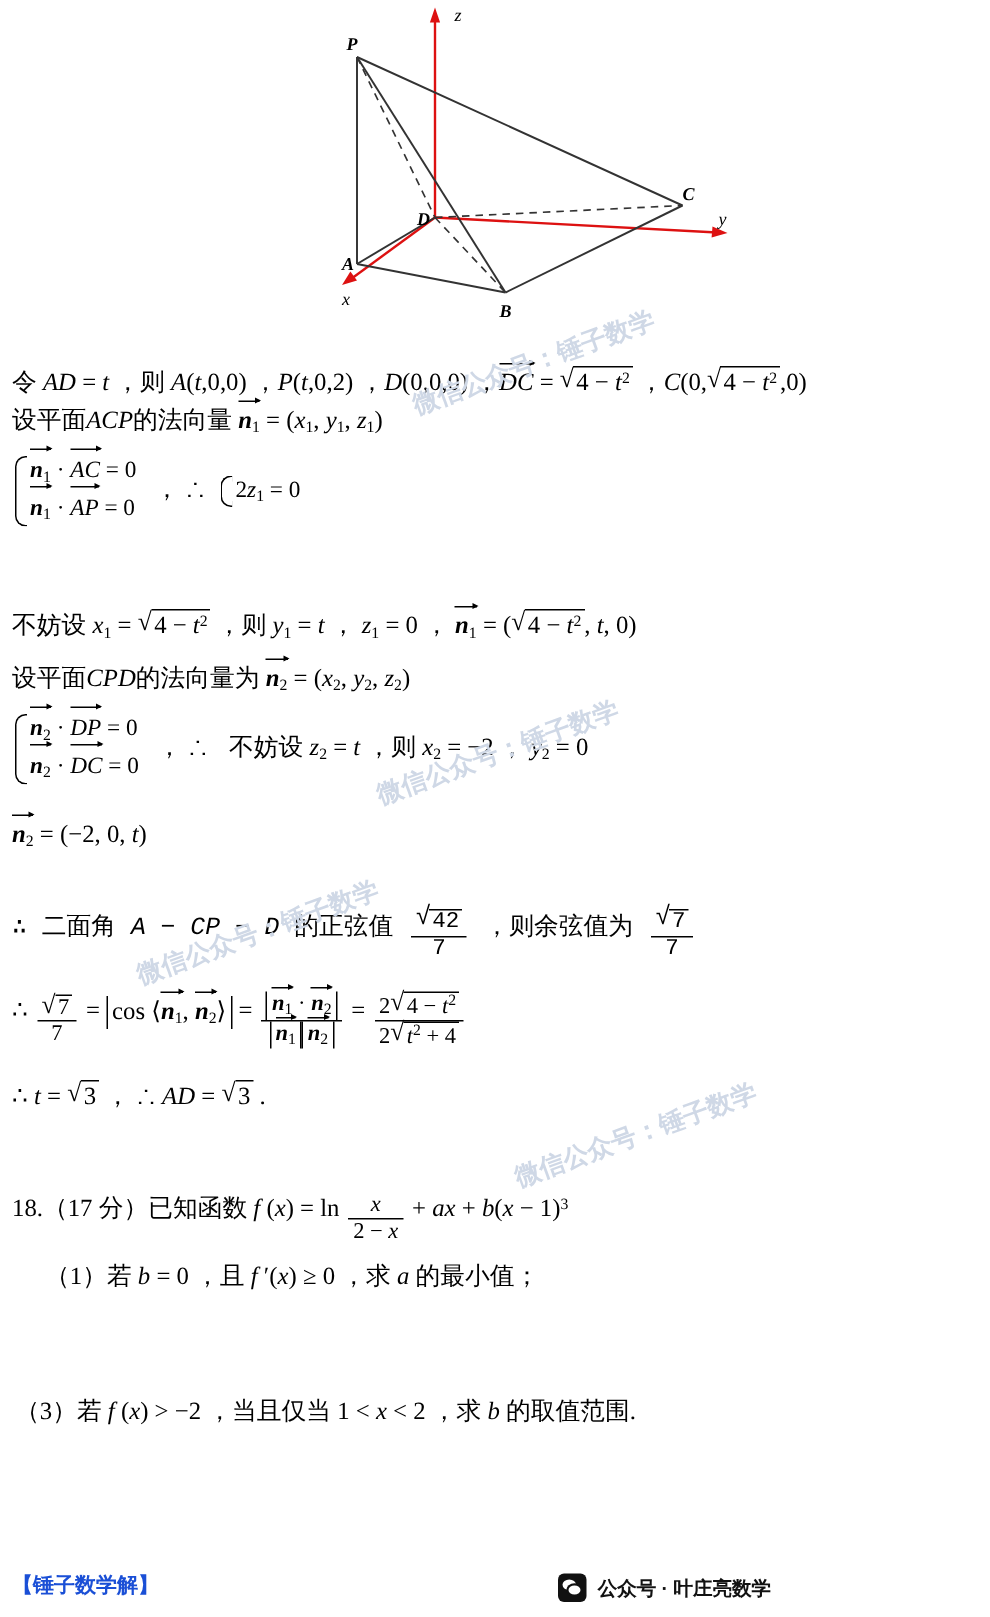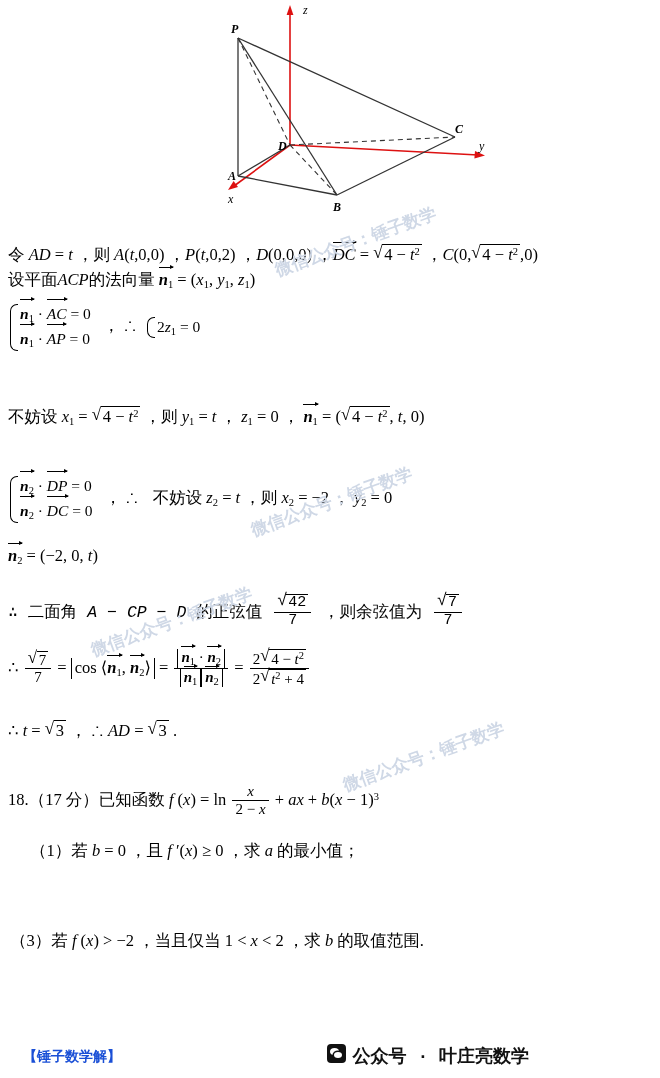--- a/index.html
+++ b/index.html
@@ -41,21 +41,21 @@
   .sqrt{display:inline-block;position:relative;padding-left:9px;}
   .sqrt:before{
     content:"√";position:absolute;left:0;top:-2px;font-size:17px;
   }
   .sqrt > .rad{
     display:inline-block;border-top:1px solid #000;padding:0 2px;margin-top:0px;
   }
 
   
   .frac{display:inline-block;vertical-align:middle;text-align:center;font-size:15px;line-height:1.1;position:relative;top:-1px;margin:0 2px;}
-  .frac .num{display:block;border-bottom:1px solid #000;padding:0 3px;}
+  .frac .num{display:block;border-bottom:1px solid #000;padding:0 3px;margin-top:12px;}
   .frac .den{display:block;padding:0 3px;}
 
   
   .system{display:inline-block;position:relative;padding-left:12px;vertical-align:middle;}
   .system:before{
     content:"";position:absolute;left:2px;top:2px;bottom:2px;width:7px;
     border:1px solid #000;border-right:none;border-radius:7px 0 0 7px;
   }
   .system .row{display:block;line-height:1.55;font-size:15.5px;white-space:nowrap;}
 
@@ -71,30 +71,30 @@
     font-family:"Liberation Sans", sans-serif;
     font-size:17px;
     font-weight:bold;
     transform:rotate(-20deg);
     transform-origin:left top;
     white-space:nowrap;
     pointer-events:none;
   }
 
   
-  .footer{position:absolute;left:15px;bottom:0;width:524px;height:46px;background:#fff;}
+  .footer{position:absolute;left:0;bottom:0;width:524px;height:46px;background:#fff;}
   .footer-left{
     position:absolute;left:8px;bottom:12px;
     color:#1a4fd6;font-weight:bold;font-size:14px;
     font-family:"Liberation Sans", sans-serif;
   }
   .footer-right{
     position:absolute;right:10px;bottom:10px;
-    display:flex;gap:7px;
-    font-family:Liberation Mono, monospace;font-size:18px;font-weight:bold;color:#111;
+    display:flex;align-items:center;gap:7px;
+    font-family:Liberation Sans, sans-serif;font-size:13px;font-weight:bold;color:#111;
   }
   .wechat-icon{
     width:19px;height:19px;border-radius:4px;background:#111;position:relative;display:inline-block;
   }
   .wechat-icon:before{
     content:"";position:absolute;left:3px;top:4px;width:9px;height:7px;border-radius:50%;background:#fff;
   }
   .wechat-icon:after{
     content:"";position:absolute;left:7px;top:8px;width:8px;height:6px;border-radius:50%;background:#fff;
     box-shadow:0 0 0 1.5px #111;
@@ -153,20 +153,23 @@
     <span style="display:inline-block;width:8px;"></span>，&nbsp;∴&nbsp;
     <span class="system">
       <span class="row">2<span class="it">z</span><span class="sub">1</span> = 0</span>
     </span>
   </div>
 
   <div class="mline" style="left:8px;top:406px;">
     不妨设 <span class="it">x</span><span class="sub">1</span> = <span class="sqrt"><span class="rad">4 − <span class="it">t</span><span class="sup">2</span></span></span>&nbsp;，则 <span class="it">y</span><span class="sub">1</span> = <span class="it">t</span>&nbsp;，&nbsp;<span class="it">z</span><span class="sub">1</span> = 0&nbsp;，&nbsp;<span class="vecwrap"><span class="bar"></span><span class="it boldv">n</span><span class="sub">1</span></span> = (<span class="sqrt"><span class="rad">4 − <span class="it">t</span><span class="sup">2</span></span></span>, <span class="it">t</span>, 0)
   </div>
 
+  <div class="mline" style="left:8px;top:442px;">
+    设平面<span class="it">CPD</span>的法向量为&nbsp;<span class="vecwrap"><span class="bar"></span><span class="it boldv">n</span><span class="sub">2</span></span> = (<span class="it">x</span><span class="sub">2</span>, <span class="it">y</span><span class="sub">2</span>, <span class="it">z</span><span class="sub">2</span>)
+  </div>
 
   <div class="mline" style="left:8px;top:474px;">
     <span class="system">
       <span class="row"><span class="vecwrap"><span class="bar"></span><span class="it boldv">n</span><span class="sub">2</span></span> · <span class="vecwrap"><span class="bar"></span><span class="it">DP</span></span> = 0</span>
       <span class="row"><span class="vecwrap"><span class="bar"></span><span class="it boldv">n</span><span class="sub">2</span></span> · <span class="vecwrap"><span class="bar"></span><span class="it">DC</span></span> = 0</span>
     </span>
     <span style="display:inline-block;width:8px;"></span>，&nbsp;∴&nbsp;
     <span style="display:inline-block;width:6px;"></span>不妨设 <span class="it">z</span><span class="sub">2</span> = <span class="it">t</span>&nbsp;，则 <span class="it">x</span><span class="sub">2</span> = −2&nbsp;，&nbsp;<span class="it">y</span><span class="sub">2</span> = 0
   </div>
 

